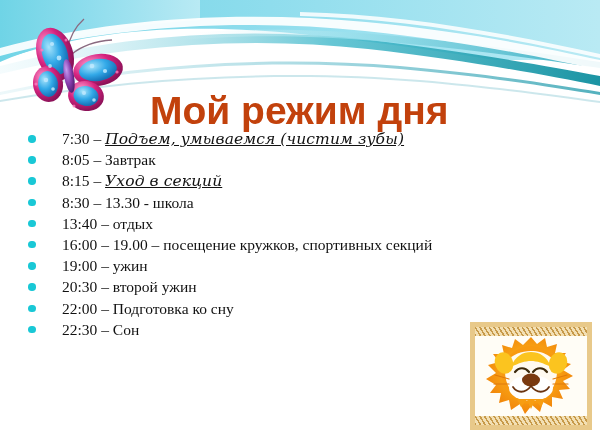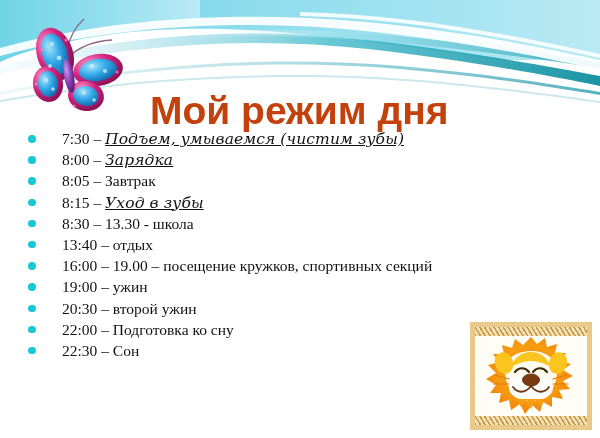--- a/index.html
+++ b/index.html
@@ -261,23 +261,22 @@
           <circle cx="95" cy="58" r="1.6"></circle>
         <circle cx="52" cy="92" r="1.5"></circle>
       </g>
     </svg>
   </div>
 
   <h1 id="page-title">Мой режим дня</h1>
 
   <ul id="schedule-list">
       <li class="schedule-item"><span class="bullet-dot" style="background: rgb(25, 200, 214);"></span><span class="item-time">7:30 – </span><span class="item-text script">Подъем, умываемся (чистим зубы)</span></li>
-      <li class="schedule-item"><span class="bullet-dot" style="background: rgb(25, 200, 214);"></span><span class="item-time">8:00 – </span><span class="item-text script">Зарядка</span></li>
       <li class="schedule-item"><span class="bullet-dot" style="background: rgb(25, 200, 214);"></span><span class="item-time">8:05 – </span><span class="item-text">Завтрак</span></li>
-      <li class="schedule-item"><span class="bullet-dot" style="background: rgb(25, 200, 214);"></span><span class="item-time">8:15 – </span><span class="item-text script">Уход в зубы</span></li>
+      <li class="schedule-item"><span class="bullet-dot" style="background: rgb(25, 200, 214);"></span><span class="item-time">8:15 – </span><span class="item-text script">Уход в секций</span></li>
       <li class="schedule-item"><span class="bullet-dot" style="background: rgb(25, 200, 214);"></span><span class="item-time">8:30 – </span><span class="item-text">13.30 - школа</span></li>
       <li class="schedule-item"><span class="bullet-dot" style="background: rgb(25, 200, 214);"></span><span class="item-time">13:40 – </span><span class="item-text"> отдых</span></li>
       <li class="schedule-item"><span class="bullet-dot" style="background: rgb(25, 200, 214);"></span><span class="item-time">16:00 – </span><span class="item-text">19.00 –  посещение кружков, спортивных секций</span></li>
       <li class="schedule-item"><span class="bullet-dot" style="background: rgb(25, 200, 214);"></span><span class="item-time">19:00 – </span><span class="item-text">ужин</span></li>
       <li class="schedule-item"><span class="bullet-dot" style="background: rgb(25, 200, 214);"></span><span class="item-time">20:30 – </span><span class="item-text"> второй ужин</span></li>
       <li class="schedule-item"><span class="bullet-dot" style="background: rgb(25, 200, 214);"></span><span class="item-time">22:00 – </span><span class="item-text">Подготовка ко сну</span></li>
       <li class="schedule-item"><span class="bullet-dot" style="background: rgb(25, 200, 214);"></span><span class="item-time">22:30 – </span><span class="item-text">  Сон</span></li>
     </ul>
 
   <div id="lion-picture">

